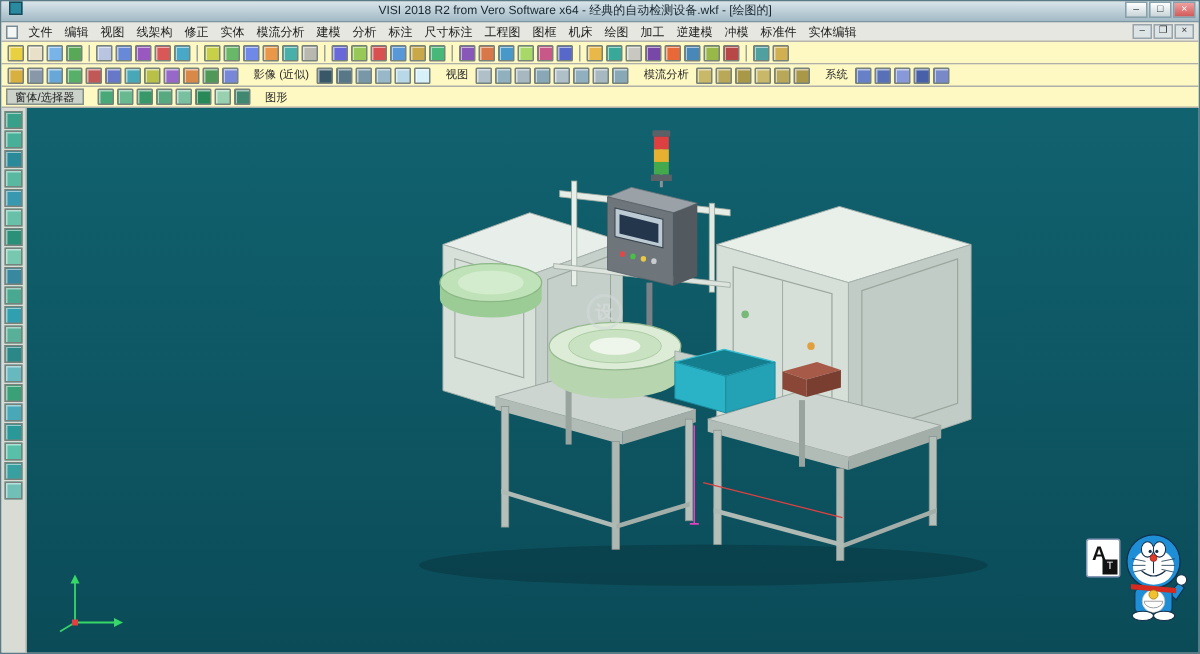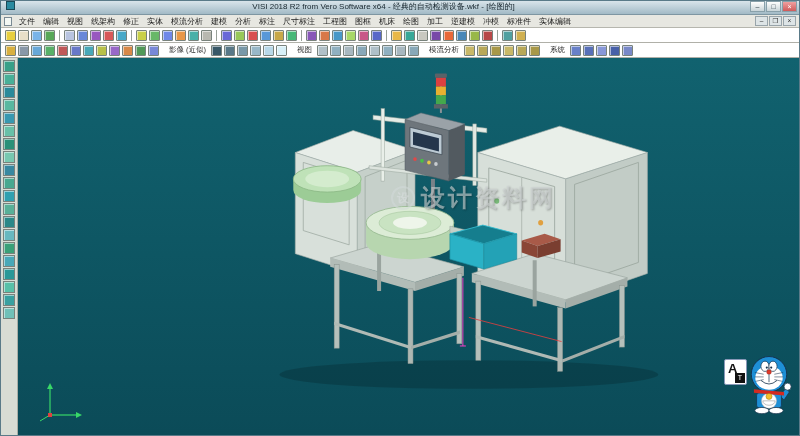--- a/index.html
+++ b/index.html
@@ -16,21 +16,21 @@
 
   
   .menubar { height: 13px; flex: 0 0 auto; background: #e7e7e1; border-bottom: 1px solid #b6b6ae; display: flex; align-items: center; padding: 0 3px; white-space: nowrap; }
   .doc-icon { width: 8px; height: 9px; background: #f4f8f4; border: 1px solid #7a8a94; margin-right: 3px; }
   .menu-items { display: flex; }
   .menu-item { padding: 0 4px; font-size: 8px; color: #1c1c1c; }
   .doc-controls { margin-left: auto; display: flex; }
   .doc-btn { width: 13px; height: 10px; border: 1px solid #98a4aa; background: #dde4e6; font-size: 6.5px; line-height: 8px; text-align: center; margin-left: 1px; color: #333; }
 
   
-  .toolbar { height: 15px; flex: 0 0 auto; background: #ffffff; border-bottom: 1px solid #b0b0a8; display: flex; align-items: center; padding: 0 3px; overflow: hidden; white-space: nowrap; }
+  .toolbar { height: 15px; flex: 0 0 auto; background: #fef9c3; border-bottom: 1px solid #b0b0a8; display: flex; align-items: center; padding: 0 3px; overflow: hidden; white-space: nowrap; }
   .toolbar.short { height: 14px; }
   .tb-icon { display: inline-block; width: 11px; height: 11px; border: 1px solid #78827c; border-radius: 1px; margin: 0 1px; box-shadow: inset 1px 1px 0 rgba(255,255,255,0.55); flex: 0 0 auto; }
   .tb-sep { display: inline-block; width: 1px; height: 11px; background: #9aa29a; margin: 0 3px; flex: 0 0 auto; }
   .tb-label { font-size: 7.5px; color: #2a2a2a; margin: 0 4px 0 9px; flex: 0 0 auto; }
   .tab-btn { font-size: 7.5px; background: #cad2ca; border: 1px solid #86908a; padding: 0 5px; height: 11px; line-height: 10px; margin-right: 8px; color: #222; }
   .strip { display: flex; align-items: center; }
 
   
   .main { flex: 1; display: flex; min-height: 0; }
   .left-strip { width: 17px; flex: 0 0 auto; background: #d8dcd4; border-right: 1px solid #a8aea6; display: flex; flex-direction: column; align-items: center; padding-top: 2px; }
@@ -189,20 +189,34 @@
       <span class="tb-icon" style="background: rgb(184, 168, 88);"></span>
       <span class="tb-icon" style="background: rgb(168, 152, 72);"></span>
       <span class="tb-label">系统</span>
       <span class="tb-icon" style="background: rgb(104, 128, 200);"></span>
       <span class="tb-icon" style="background: rgb(88, 112, 184);"></span>
       <span class="tb-icon" style="background: rgb(136, 152, 216);"></span>
       <span class="tb-icon" style="background: rgb(72, 96, 168);"></span>
       <span class="tb-icon" style="background: rgb(120, 136, 200);"></span>
     </div>
 
+  <div class="toolbar short">
+    <span class="tab-btn">窗体/选择器</span>
+    <span class="strip">
+        <span class="tb-icon" style="background: rgb(72, 168, 120);"></span>
+        <span class="tb-icon" style="background: rgb(104, 184, 144);"></span>
+        <span class="tb-icon" style="background: rgb(56, 152, 104);"></span>
+        <span class="tb-icon" style="background: rgb(88, 168, 128);"></span>
+        <span class="tb-icon" style="background: rgb(120, 192, 160);"></span>
+        <span class="tb-icon" style="background: rgb(40, 136, 88);"></span>
+        <span class="tb-icon" style="background: rgb(152, 208, 176);"></span>
+        <span class="tb-icon" style="background: rgb(64, 136, 112);"></span>
+      </span>
+    <span class="tb-label">图形</span>
+  </div>
 
   <div class="main">
 
     <div class="left-strip">
         <span class="ls-icon" style="background: rgb(56, 160, 136);"></span>
         <span class="ls-icon" style="background: rgb(72, 176, 152);"></span>
         <span class="ls-icon" style="background: rgb(42, 138, 154);"></span>
         <span class="ls-icon" style="background: rgb(88, 184, 160);"></span>
         <span class="ls-icon" style="background: rgb(56, 152, 176);"></span>
         <span class="ls-icon" style="background: rgb(104, 192, 168);"></span>
@@ -328,21 +342,20 @@
 
         <g>
           <line x1="446" y1="200" x2="446" y2="262" stroke="#e83fc0" stroke-width="1"></line>
           <line x1="452" y1="236" x2="545" y2="258" stroke="#e04040" stroke-width="0.8"></line>
           <line x1="443" y1="262" x2="449" y2="262" stroke="#e83fc0" stroke-width="1"></line>
         </g>
       </svg>
 
       <div class="watermark">
         <span class="wm-logo">设</span>
-        <span class="wm-text">设计资料网</span>
       </div>
 
       <svg class="triad" width="48" height="42">
         <line x1="14" y1="34" x2="14" y2="6" stroke="#38d868" stroke-width="1.2"></line>
         <polygon points="14,2 11,8 17,8" fill="#38d868"></polygon>
         <line x1="14" y1="34" x2="42" y2="34" stroke="#38d868" stroke-width="1.2"></line>
         <polygon points="46,34 40,31 40,37" fill="#38d868"></polygon>
         <line x1="14" y1="34" x2="4" y2="40" stroke="#38d868" stroke-width="1"></line>
         <rect x="12" y="32" width="4" height="4" fill="#e04040"></rect>
       </svg>

